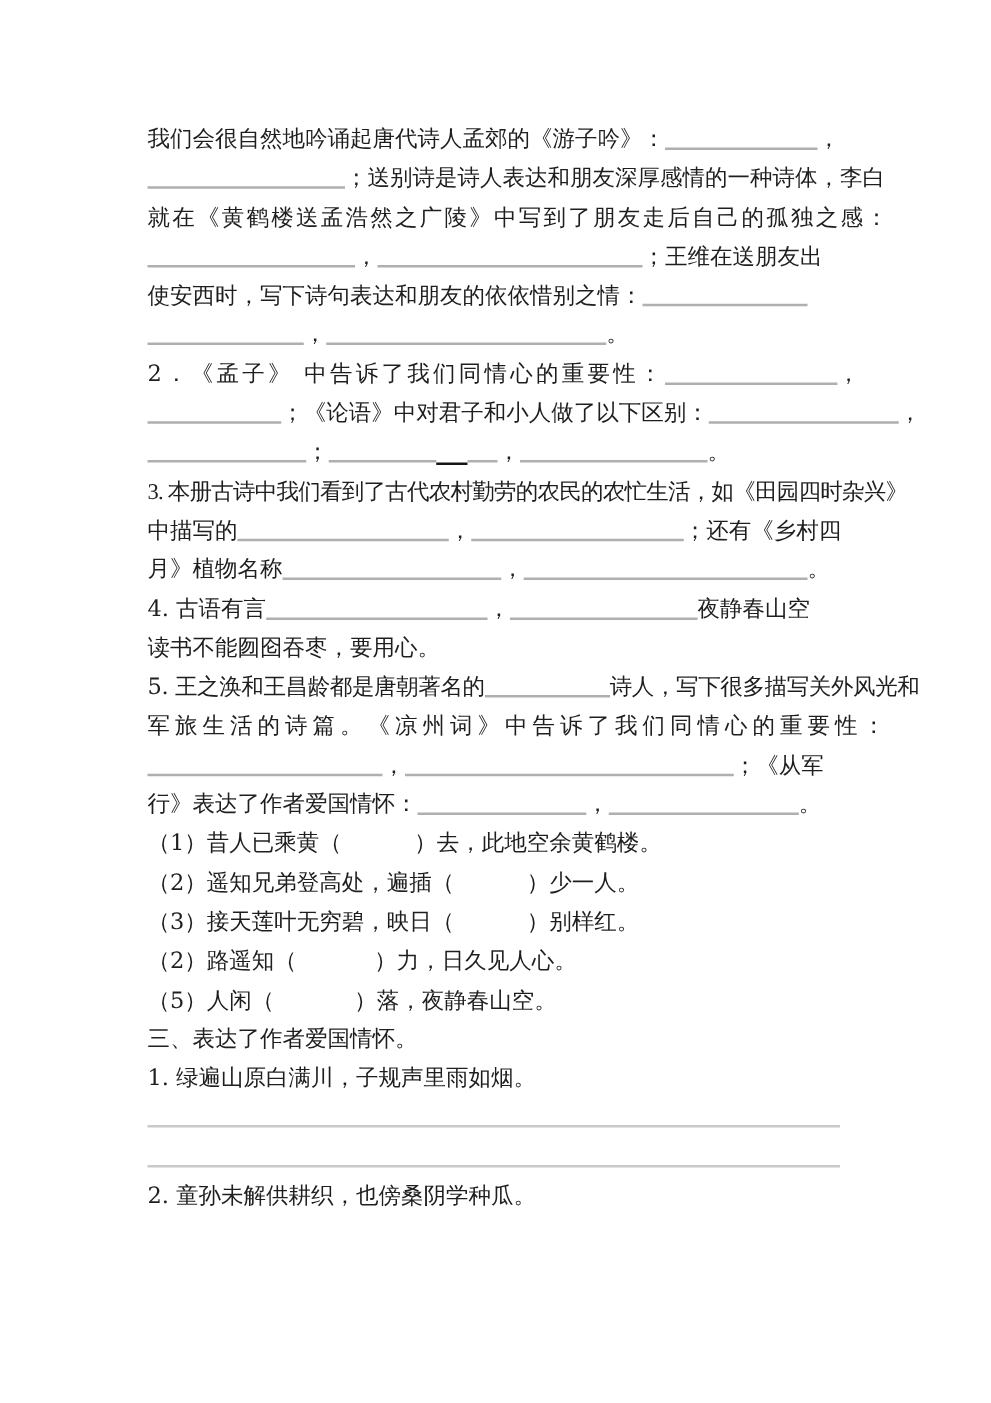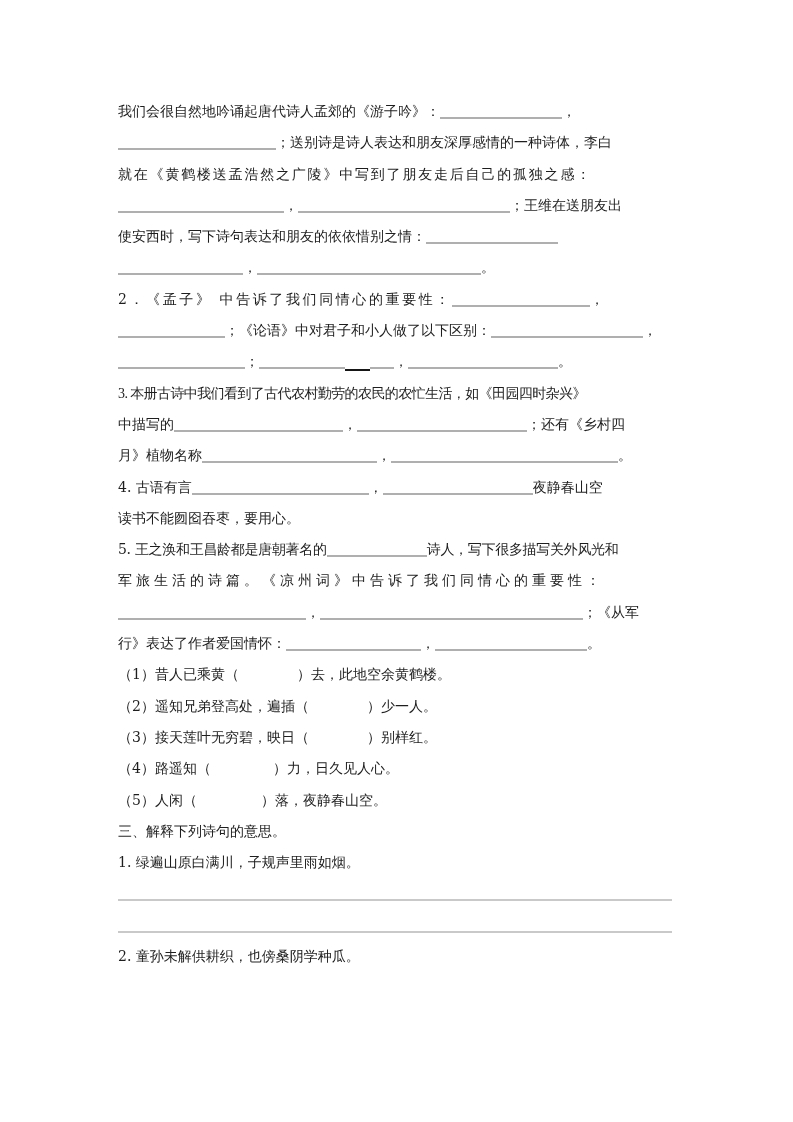--- a/index.html
+++ b/index.html
@@ -12,21 +12,21 @@
     overflow:hidden;
   }
   .page-content{
     position:absolute;
     left:118px;top:96px;
     width:562px;
   }
   .line{
     height:31.3px;
     line-height:31.3px;
-    font-size:14px;
+    font-size:18px;
     white-space:nowrap;
   }
   .run{display:inline;}
   .blank{
     display:inline-block;
     border-bottom:2px solid #afafaf;
     height:1em;
     margin-bottom:-3px;
   }
   .blank.light{
@@ -59,20 +59,20 @@
     <div class="line"><span class="run">月》植物名称</span><span class="blank" style="width: 175px;"></span><span class="run">，</span><span class="blank" style="width: 227px;"></span><span class="run">。</span></div>
     <div class="line"><span class="run">4. 古语有言</span><span class="blank" style="width: 177px;"></span><span class="run">，</span><span class="blank" style="width: 150px;"></span><span class="run">夜静春山空</span></div>
     <div class="line"><span class="run">读书不能囫囵吞枣，要用心。</span></div>
     <div class="line" style="letter-spacing: -0.3px;"><span class="run">5. 王之涣和王昌龄都是唐朝著名的</span><span class="blank" style="width: 100px;"></span><span class="run">诗人，写下很多描写关外风光和</span></div>
     <div class="line" style="letter-spacing: 4px;"><span class="run">军旅生活的诗篇。《凉州词》中告诉了我们同情心的重要性：</span></div>
     <div class="line"><span class="blank" style="width: 188px;"></span><span class="run">，</span><span class="blank" style="width: 263px;"></span><span class="run">；《从军</span></div>
     <div class="line"><span class="run">行》表达了作者爱国情怀：</span><span class="blank" style="width: 135px;"></span><span class="run">，</span><span class="blank" style="width: 152px;"></span><span class="run">。</span></div>
     <div class="line"><span class="run">（1）昔人已乘黄（</span><span class="gap" style="width: 58px;"></span><span class="run">）去，此地空余黄鹤楼。</span></div>
     <div class="line"><span class="run">（2）遥知兄弟登高处，遍插（</span><span class="gap" style="width: 58px;"></span><span class="run">）少一人。</span></div>
     <div class="line"><span class="run">（3）接天莲叶无穷碧，映日（</span><span class="gap" style="width: 58px;"></span><span class="run">）别样红。</span></div>
-    <div class="line"><span class="run">（4）路遥知（</span><span class="gap" style="width: 62px;"></span><span class="run">）力，日久见人心。</span></div>
+    <div class="line"><span class="run">（2）路遥知（</span><span class="gap" style="width: 62px;"></span><span class="run">）力，日久见人心。</span></div>
     <div class="line"><span class="run">（5）人闲（</span><span class="gap" style="width: 64px;"></span><span class="run">）落，夜静春山空。</span></div>
-    <div class="line"><span class="run">三、解释下列诗句的意思。</span></div>
+    <div class="line"><span class="run">三、表达了作者爱国情怀。</span></div>
     <div class="line"><span class="run">1. 绿遍山原白满川，子规声里雨如烟。</span></div>
     <div class="line"><span class="blank light" style="width: 554px;"></span></div>
     <div class="line"><span class="blank light" style="width: 554px;"></span></div>
     <div class="line"><span class="run">2. 童孙未解供耕织，也傍桑阴学种瓜。</span></div>
   </div>
 
 </body></html>

